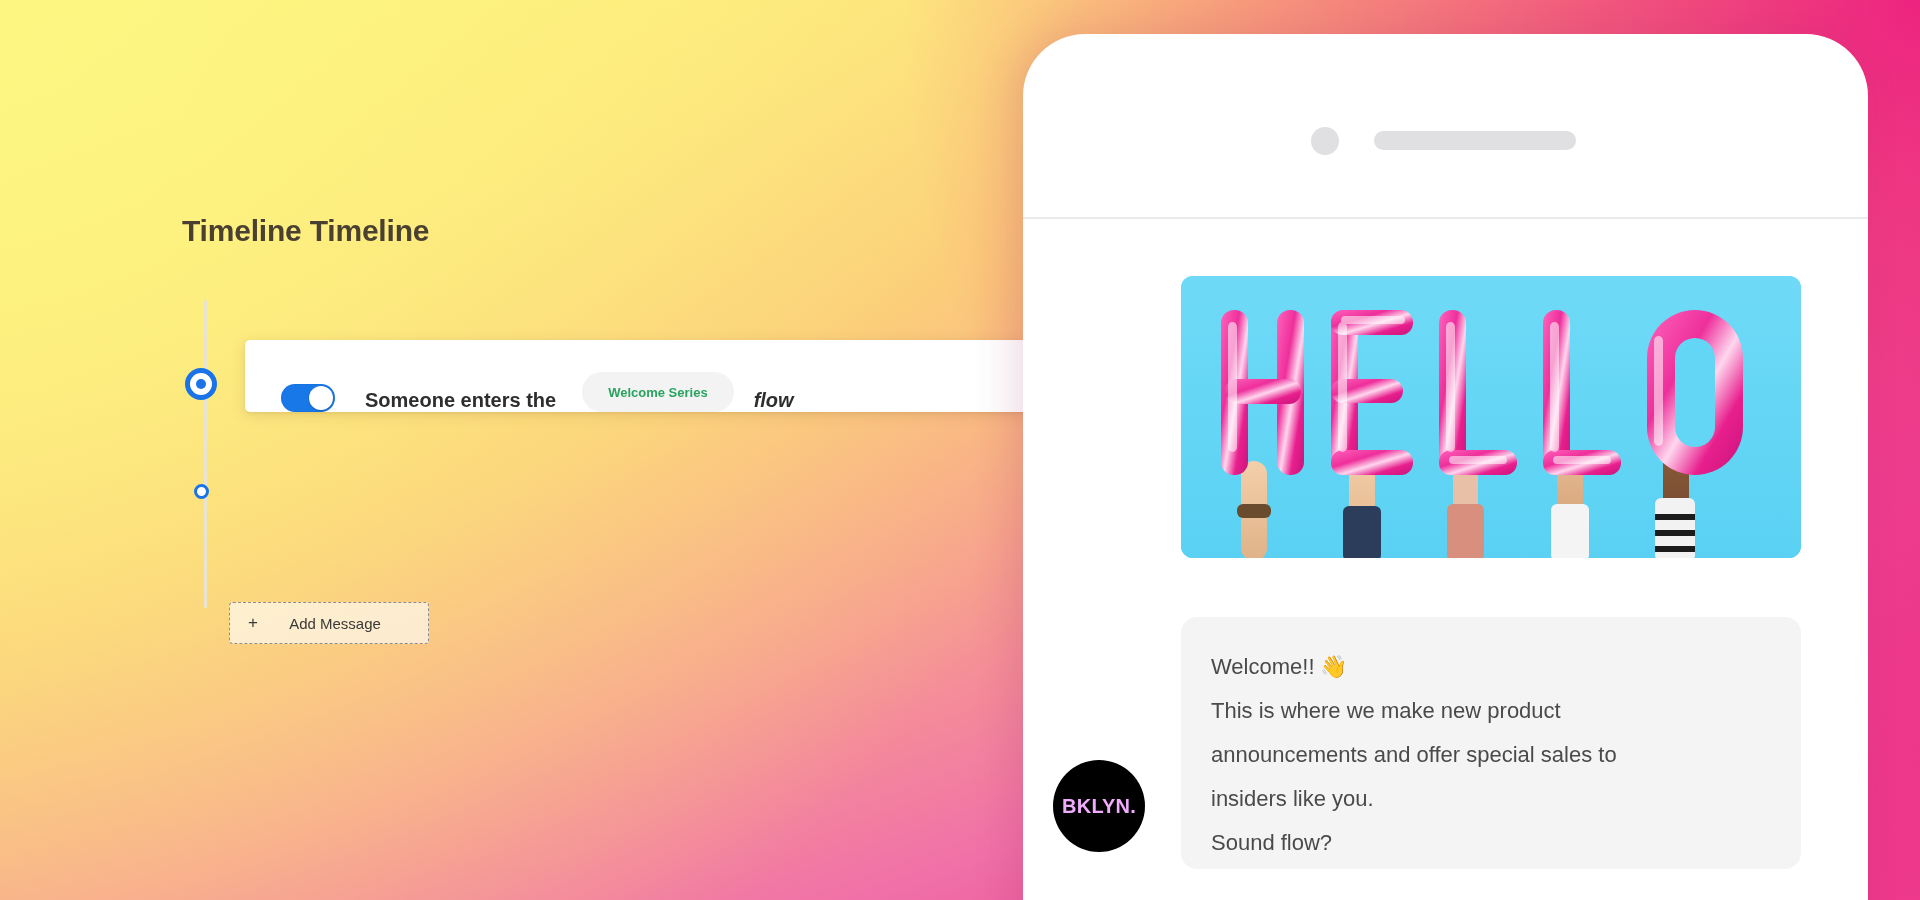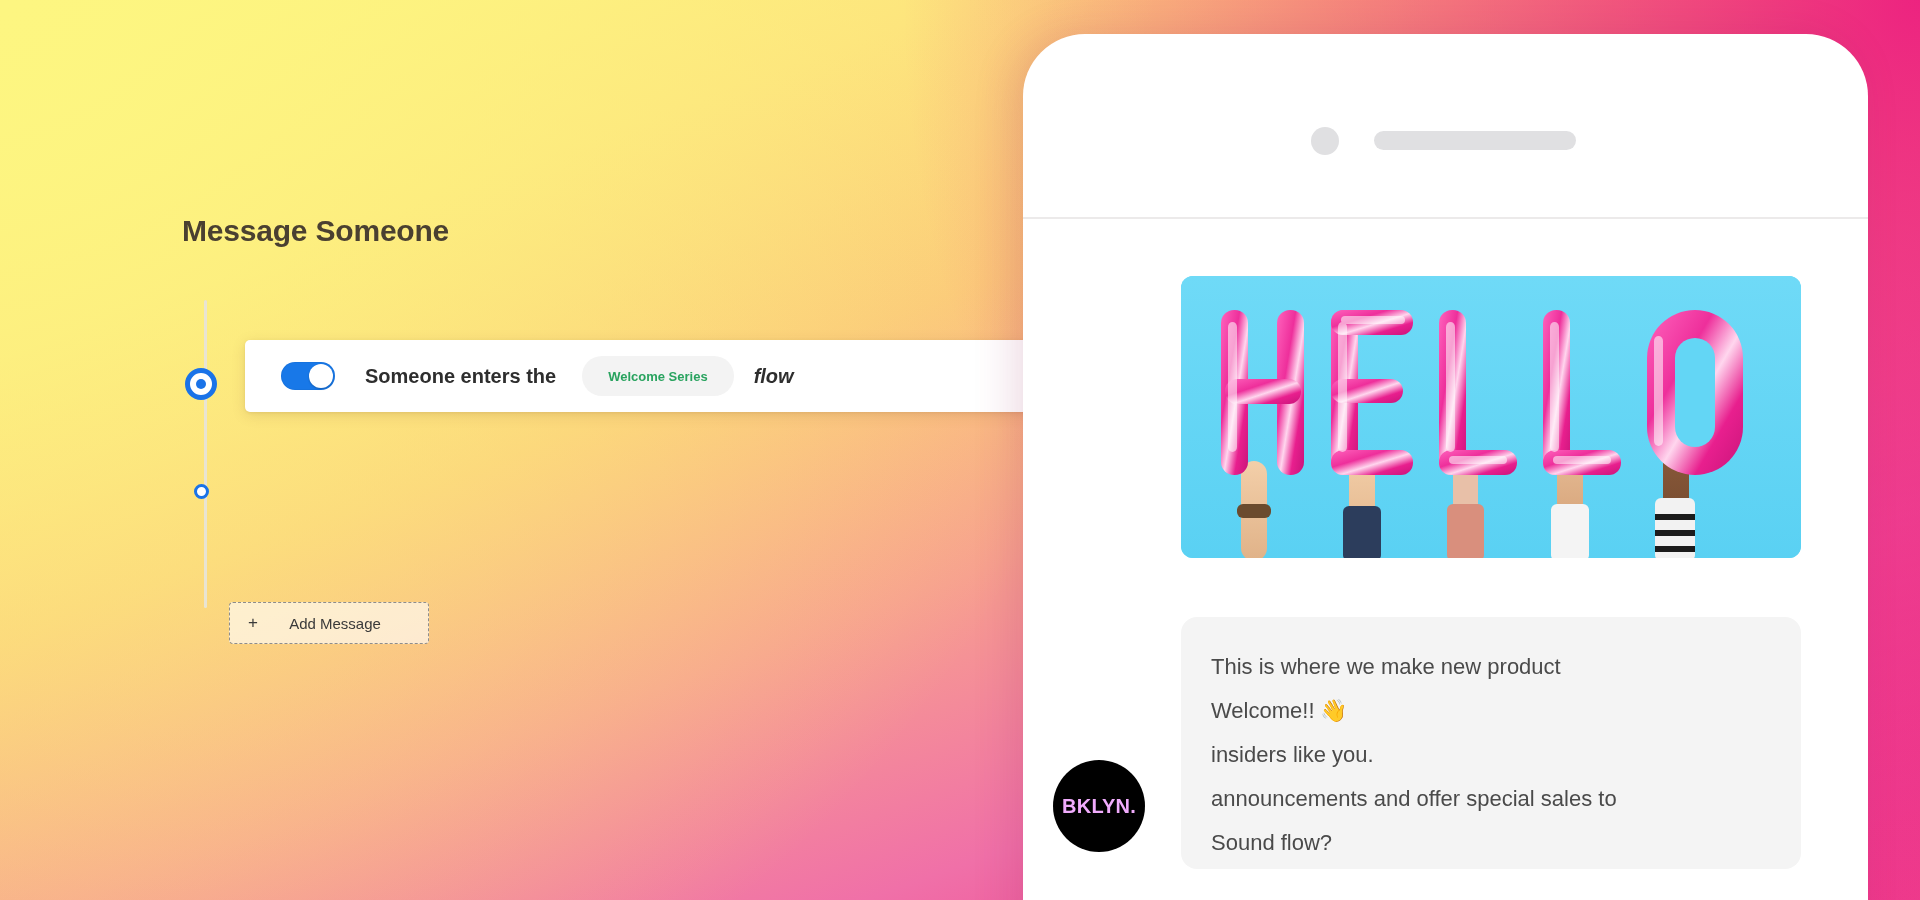--- a/index.html
+++ b/index.html
@@ -50,21 +50,21 @@
 
   
   .tl-card {
     position:absolute;
     background:#ffffff;
     box-shadow:0 3px 14px rgba(120,80,40,0.16), 0 1px 3px rgba(120,80,40,0.10);
   }
   .card-trigger {
     left:245px; top:340px; width:820px; height:72px;
     border-radius:5px;
-    display:flex; align-items:center;
+    display:flex; align-items:flex-end;
     padding-left:36px;
   }
   .card-message {
     left:245px; top:451px; width:840px; height:85px;
     border-radius:4px;
     border-left:7px solid #1878e8;
     display:flex; align-items:center;
     padding-left:38px;
   }
 
@@ -177,21 +177,21 @@
     color:#f0abfc; font-size:20px; font-weight:bold;
     letter-spacing:0.2px;
     z-index:5;
   }
 </style>
 </head>
 <body>
 
 <div class="left-panel">
 
-  <div class="page-title">Message Someone</div>
+  <div class="page-title">Timeline Timeline</div>
 
   <div class="timeline-rail"></div>
 
   <div class="marker marker-big"></div>
   <div class="marker marker-small"></div>
 
   <div class="tl-card card-trigger">
     <div class="toggle">
       <div class="knob"></div>
     </div>
@@ -296,21 +296,21 @@
         <rect x="369" y="46" width="9" height="130" rx="5"></rect>
         <rect x="473" y="60" width="9" height="110" rx="5"></rect>
         <rect x="160" y="40" width="64" height="8" rx="4"></rect>
         <rect x="268" y="180" width="58" height="8" rx="4"></rect>
         <rect x="372" y="180" width="58" height="8" rx="4"></rect>
       </g>
     </svg>
   </div>
 
   <div class="bubble">
+    <p>Welcome!! 👋</p>
     <p>This is where we make new product</p>
-    <p>Welcome!! 👋</p>
+    <p>announcements and offer special sales to</p>
     <p>insiders like you.</p>
-    <p>announcements and offer special sales to</p>
     <p>Sound flow?</p>
   </div>
 </div>
 
 <div class="avatar">BKLYN.</div>
 
 </body></html>

